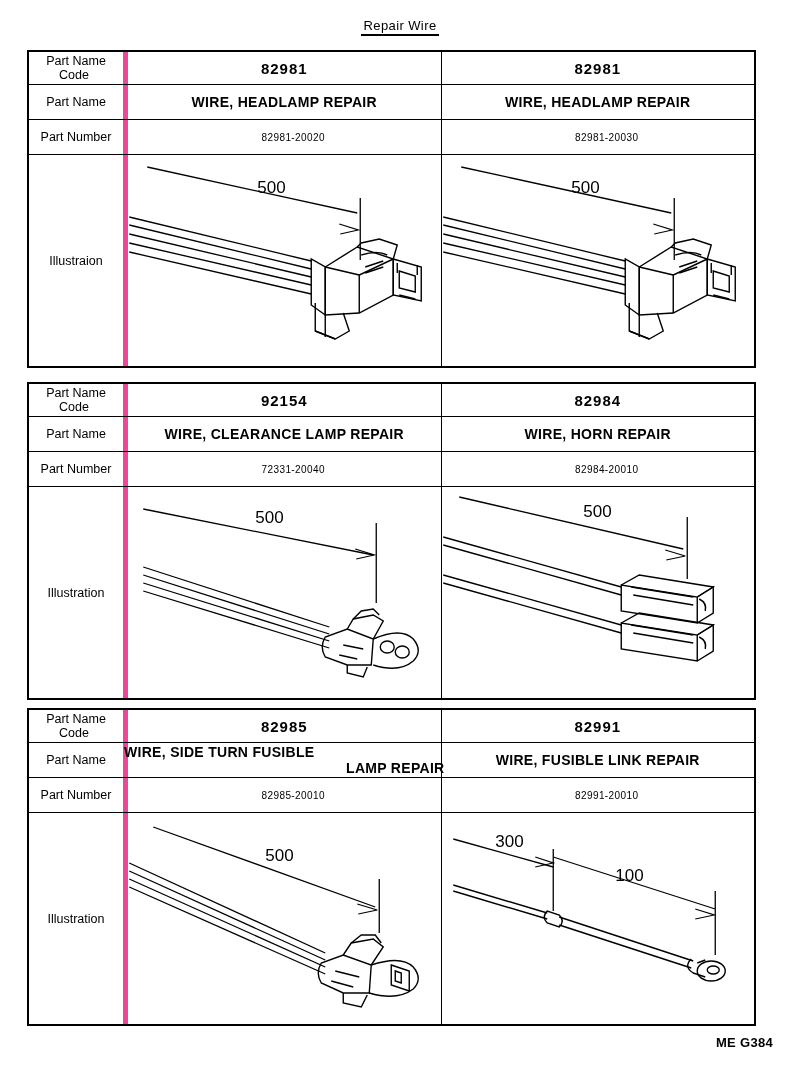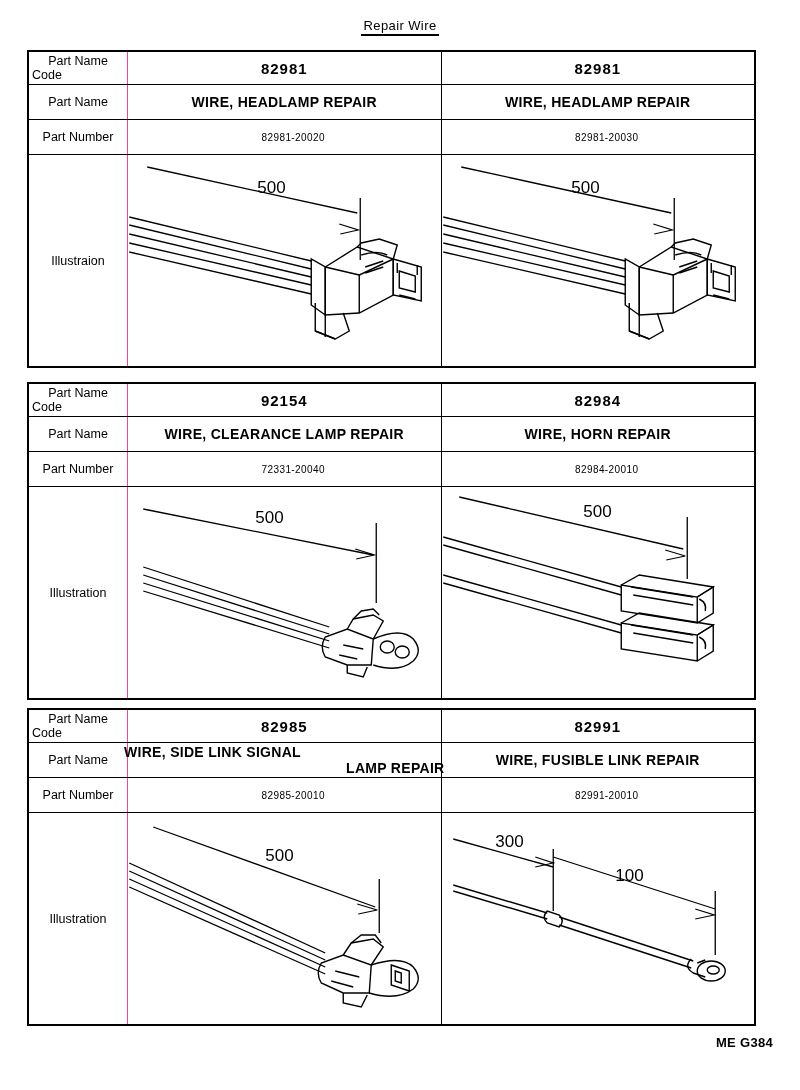--- a/index.html
+++ b/index.html
@@ -53,34 +53,34 @@
 
   .row-head { height: 33px; }
   .row-name { height: 35px; }
   .row-num  { height: 35px; gap: 18px; }
   .row-illu { height: 211px; }
 
   .cell-label {
     width: 99px;
     min-width: 99px;
     box-sizing: border-box;
-    border-right: 1px solid #ec4899;
+    border-right: 5px solid #ec4899;
     display: flex;
     flex-direction: column;
     justify-content: center;
     font-size: 12.5px;
     padding: 0 3px;
     line-height: 1.12;
     white-space: nowrap;
   }
   .cell-label.code-label {
     align-items: stretch;
     text-align: center;
   }
-  .cell-label.code-label .l2 { text-align: left; padding-right: 4px; }
+  .cell-label.code-label .l2 { text-align: center; padding-right: 4px; }
   .cell-label.center-label {
     justify-content: center;
     align-items: center;
     text-align: center;
   }
 
   .cell-data {
     flex: 1 1 0;
     box-sizing: border-box;
     display: flex;
@@ -332,21 +332,21 @@
       <span class="l1">Part Name</span>
       <span class="l2">Code</span>
     </div>
     <div class="cell-data code-val split">82985</div>
     <div class="cell-data code-val">82991</div>
   </div>
 
   <div class="row row-name">
     <div class="cell-label center-label">Part Name</div>
     <div class="cell-data overflow-name split">
-      <span class="of1">WIRE, SIDE LINK SIGNAL</span>
+      <span class="of1">WIRE, SIDE TURN FUSIBLE</span>
       <span class="of2">LAMP REPAIR</span>
     </div>
     <div class="cell-data name-val">WIRE, FUSIBLE LINK REPAIR</div>
   </div>
 
   <div class="row row-num">
     <div class="cell-label center-label">Part Number</div>
     <div class="cell-data num-val split">82985-20010</div>
     <div class="cell-data num-val">82991-20010</div>
   </div>

